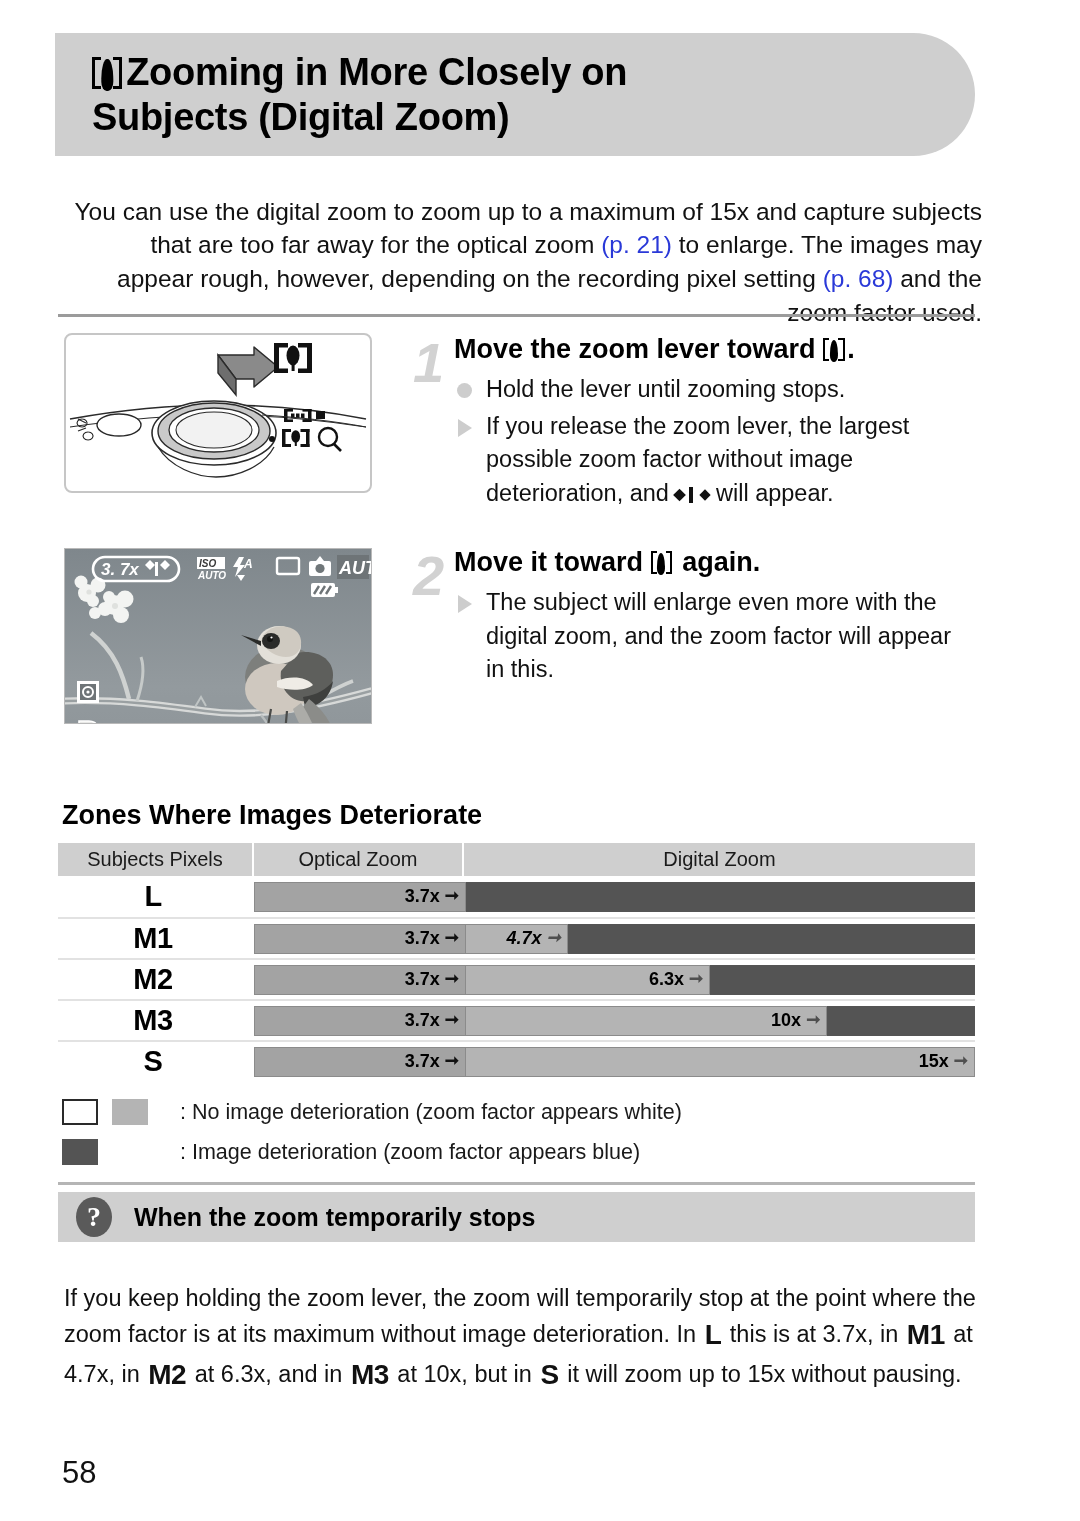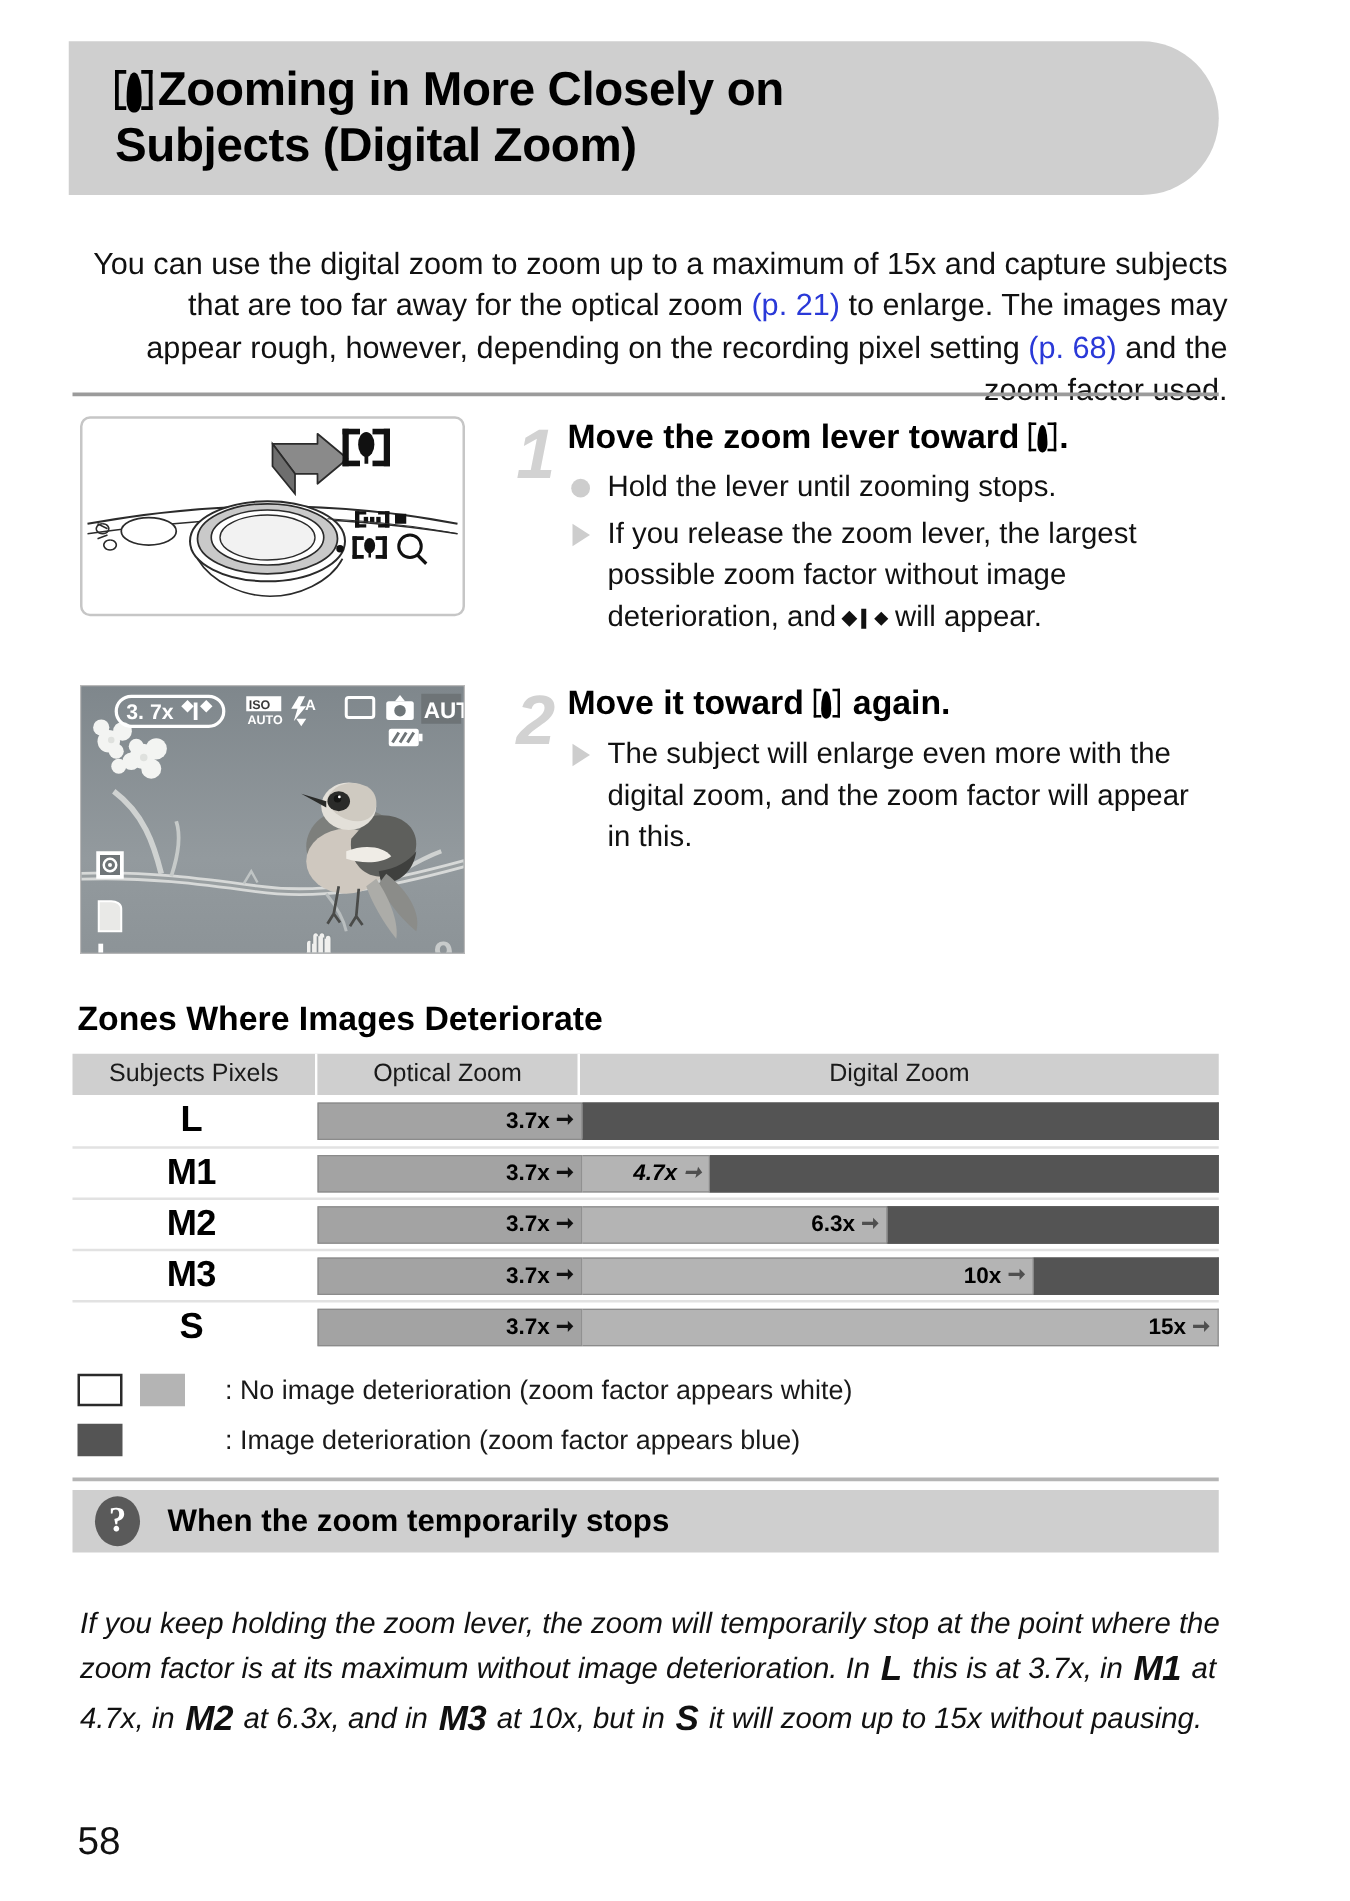--- a/index.html
+++ b/index.html
@@ -66,23 +66,24 @@
   
   .fig-camera{
     position:absolute; left:64px; top:333px; width:308px; height:160px;
     border:2px solid #c6c6c6; border-radius:8px; background:#fff;
     overflow:hidden;
   }
   .fig-camera svg{ display:block; }
 
   
   .fig-lcd{
-    position:absolute; left:64px; top:548px; width:308px; height:215px;
+    position:absolute; left:64px; top:548px; width:308px; height:176px;
     background:#8d9296; overflow:hidden;
     border:1px solid #b9b9b9;
+    font-style:italic;
   }
   .fig-lcd svg{ display:block; }
 
   
   .step{ position:absolute; }
   .step-1{ left:414px; top:333px; width:560px; }
   .step-2{ left:414px; top:546px; width:560px; }
 
   .step-num{
     position:absolute; left:-1px; top:2px;
@@ -186,21 +187,21 @@
     background:#5a5a5a; color:#fff; font-size:28px; font-weight:bold;
     display:flex; align-items:center; justify-content:center;
     font-family:"Liberation Serif", serif;
   }
   .tip-title{
     margin-left:22px; font-size:25px; font-weight:bold; color:#000;
   }
 
   .tip-body{
     position:absolute; left:64px; top:1258px; width:912px;
-    font-size:23.5px; line-height:1.42; color:#111;font-style:italic;
+    font-size:23.5px; line-height:1.42; color:#111;
   }
   .px{
     display:inline-block; font-weight:bold; font-size:28px;
     letter-spacing:-0.5px; vertical-align:-2px; margin:0 2px;
   }
 
   
   .pageno{
     position:absolute; left:62px; top:1455px;
     font-size:31px; color:#111;

